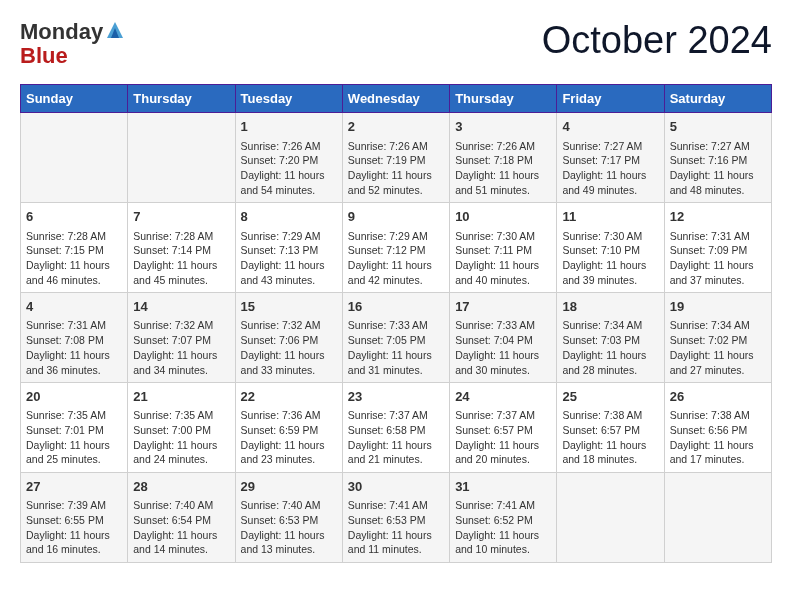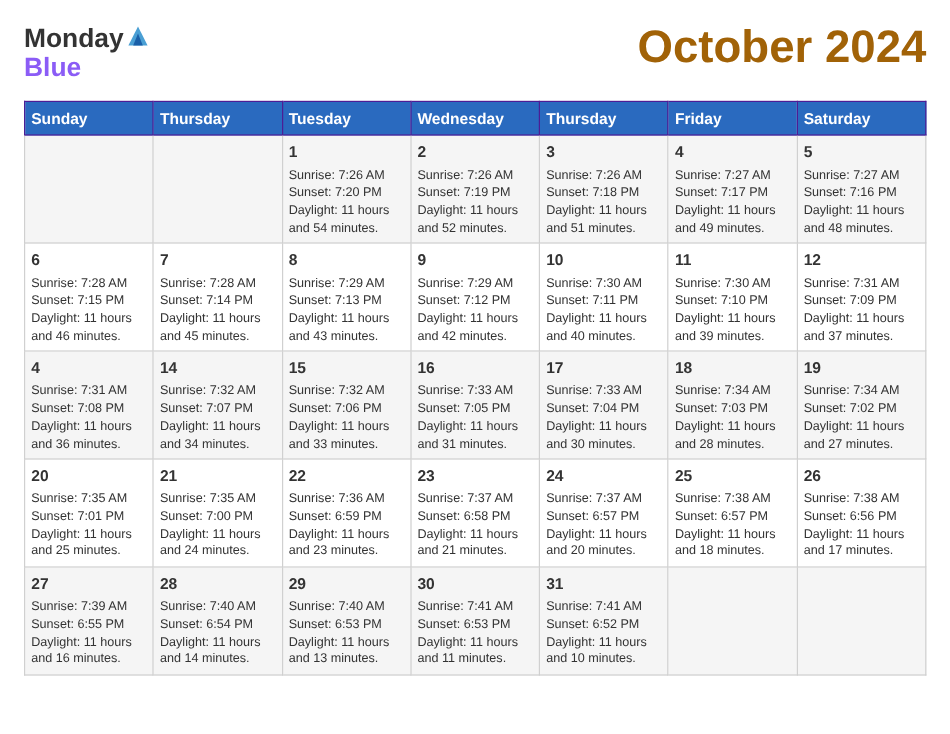--- a/index.html
+++ b/index.html
@@ -18,32 +18,32 @@
     }
     .logo {
       display: flex;
       flex-direction: column;
       font-size: 22px;
       font-weight: bold;
       color: #333;
       line-height: 1.1;
     }
     .logo-general { color: #333; }
-    .logo-blue { color: #8b5cf6; }
+    .logo-blue { color: #b91c1c; }
     .logo-line {
       display: flex;
       align-items: center;
     }
     .title-block {
       text-align: right;
     }
     .month-title {
       font-size: 38px;
-      font-weight: bold;
-      color: #a16207;
+      font-weight: normal;
+      color: #0f172a;
       line-height: 1.1;
     }
     .location {
       font-size: 15px;
       color: #555;
       margin-top: 2px;
     }
     table {
       width: 100%;
       border-collapse: collapse;

